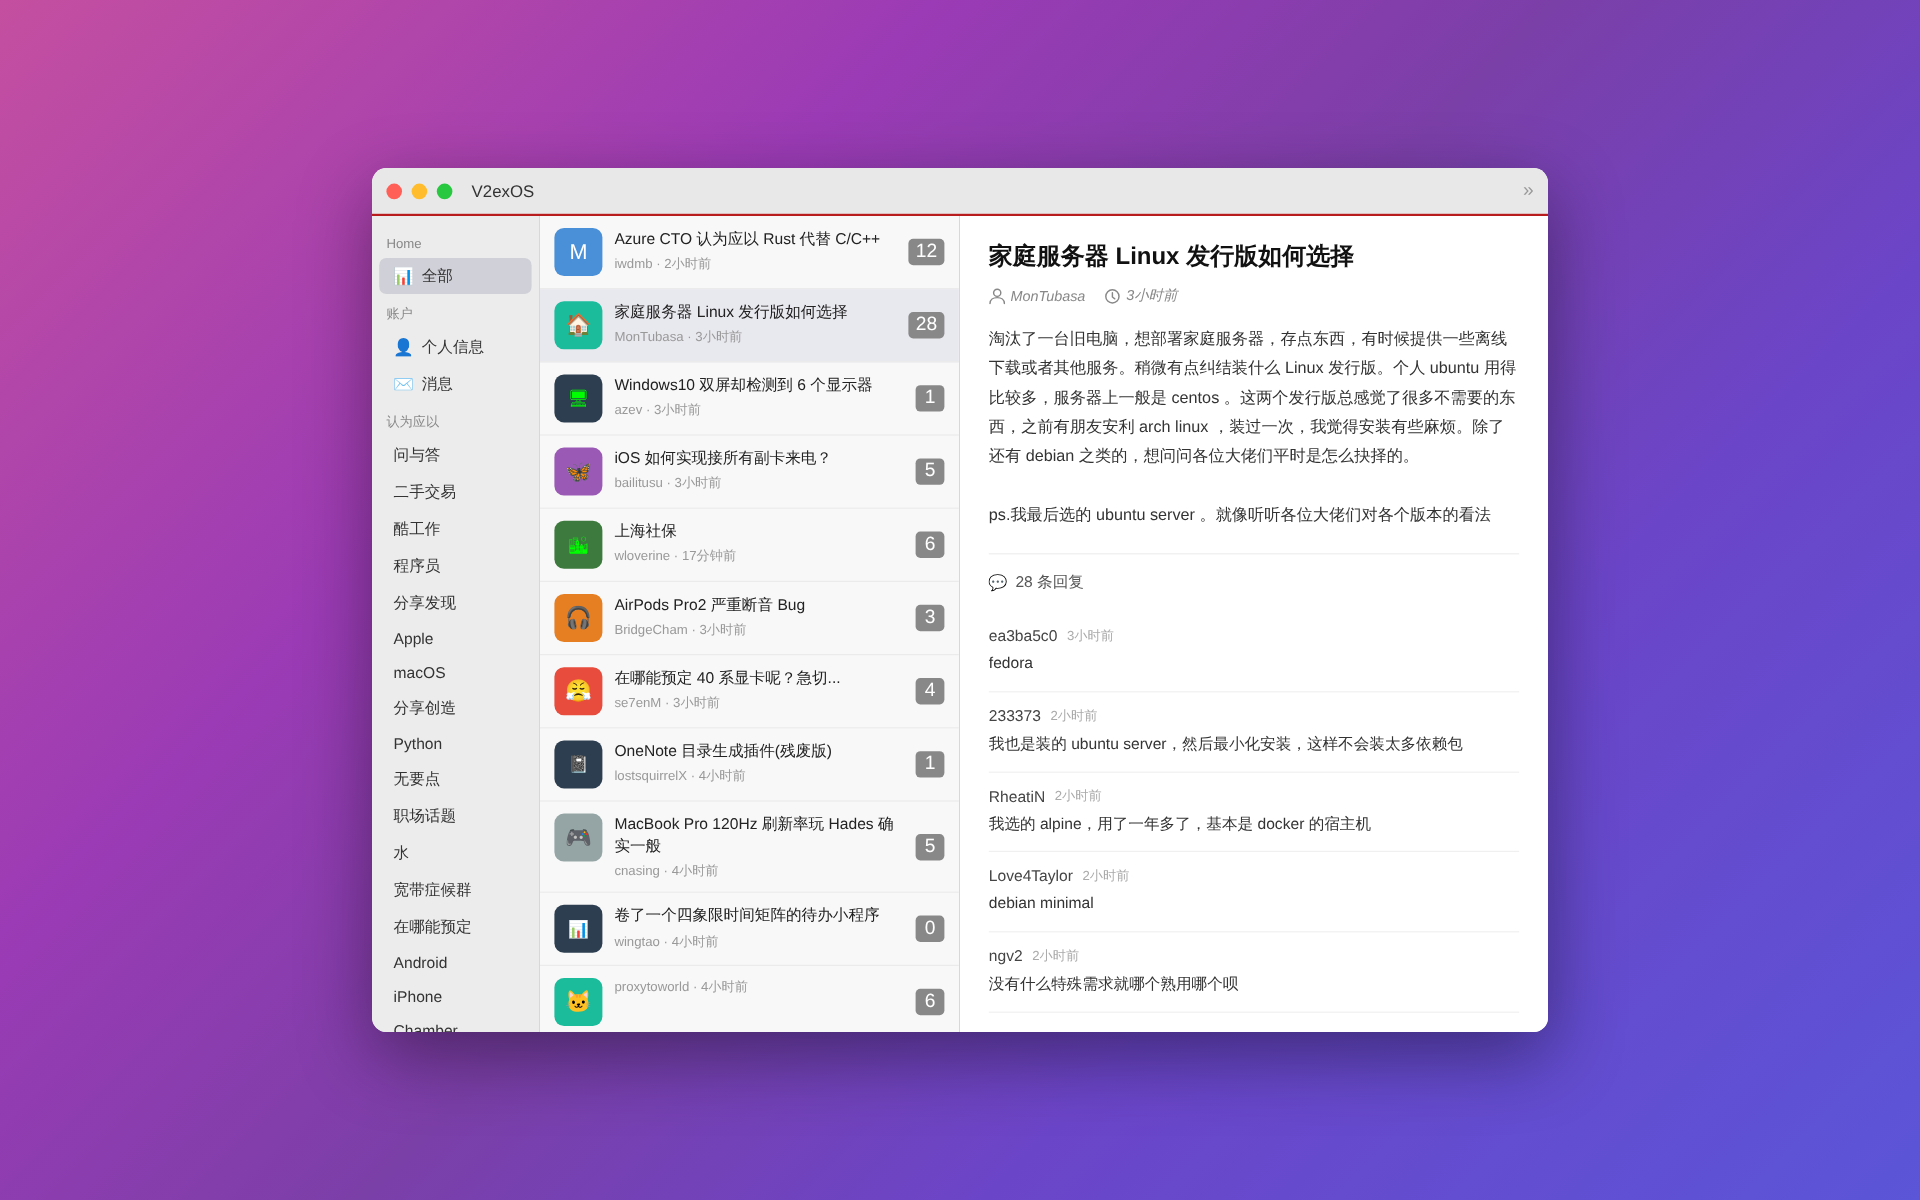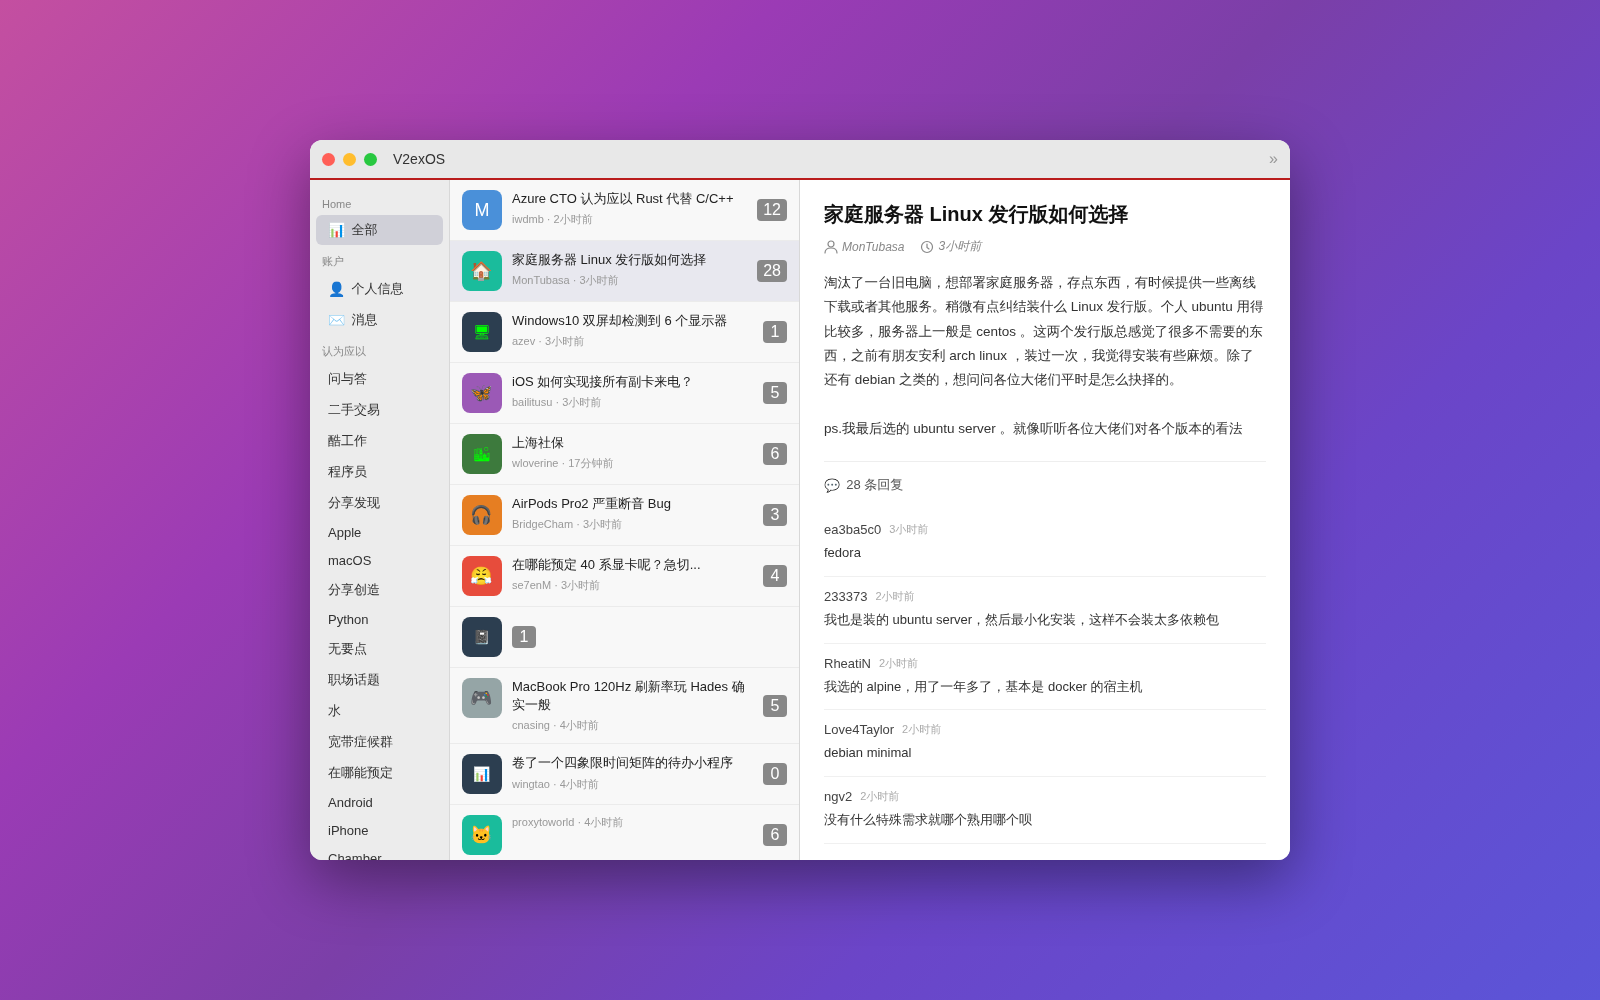--- a/index.html
+++ b/index.html
@@ -374,20 +374,24 @@
         <div class="post-avatar av-red">😤</div>
         <div class="post-body">
           <div class="post-title">在哪能预定 40 系显卡呢？急切...</div>
           <div class="post-meta">se7enM · 3小时前</div>
         </div>
         <div class="post-count">4</div>
       </div>
 
       <div class="post-item">
         <div class="post-avatar av-pixel" style="font-size:14px; background:#2c3e50;">📓</div>
+        <div class="post-body">
+          <div class="post-title">OneNote 目录生成插件(残废版)</div>
+          <div class="post-meta">lostsquirrelX · 4小时前</div>
+        </div>
         <div class="post-count">1</div>
       </div>
 
       <div class="post-item">
         <div class="post-avatar av-gray">🎮</div>
         <div class="post-body">
           <div class="post-title">MacBook Pro 120Hz 刷新率玩 Hades 确实一般</div>
           <div class="post-meta">cnasing · 4小时前</div>
         </div>
         <div class="post-count">5</div>

